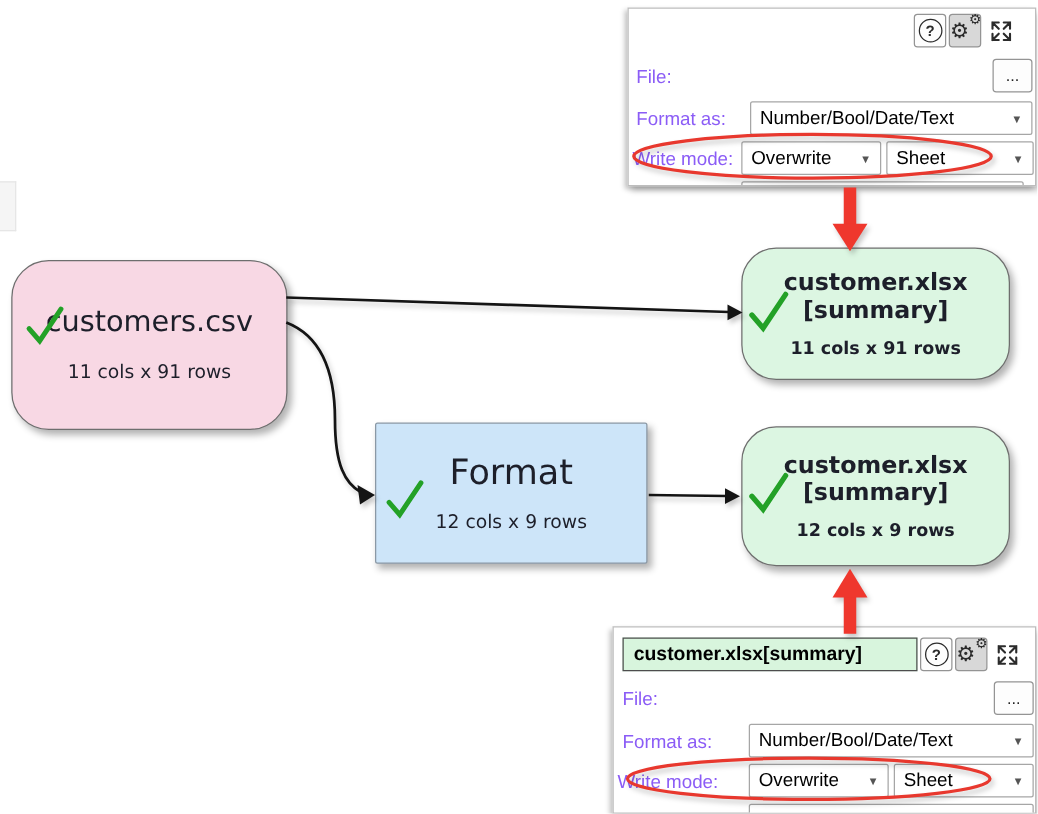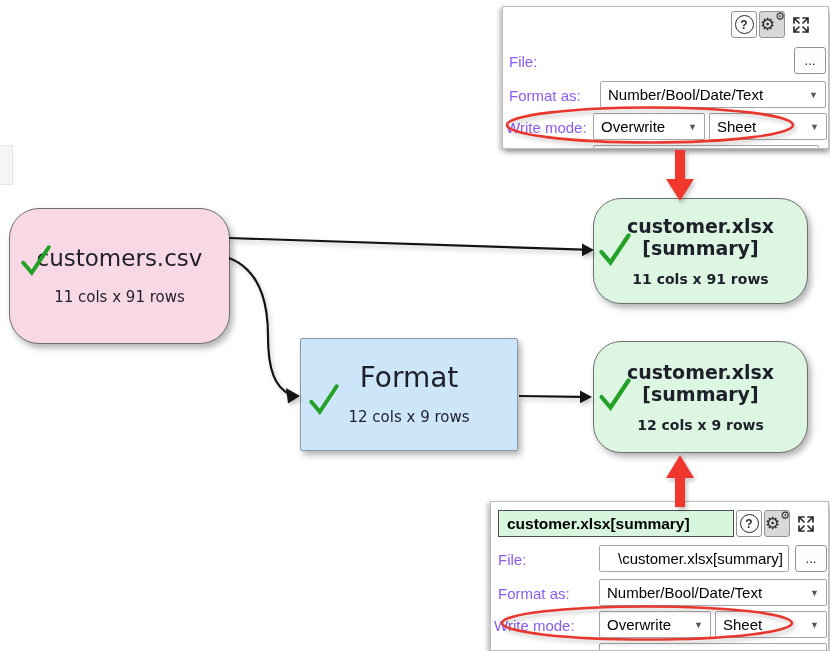--- a/index.html
+++ b/index.html
@@ -190,21 +190,20 @@
     <button class="pbtn noborder" style="left:302px; top:8px;">
       <svg width="20" height="20" viewBox="0 0 20 20" stroke="#2b2b2b" stroke-width="1.7" fill="none" stroke-linecap="round">
         <path d="M8 3 H3 V8 M3 3 L8 8"></path>
           <path d="M12 3 H17 V8 M17 3 L12 8"></path>
         <path d="M3 12 V17 H8 M3 17 L8 12"></path>
           <path d="M17 12 V17 H12 M17 17 L12 12"></path>
       </svg>
     </button>
 
     <span class="plabel" style="left:7px; top:49px;">File:</span>
-    <input class="pinput" style="left: 108px; top: 43px; width: 190px;" readonly="" value="\customer.xlsx[summary]">
     <button class="browse" style="left:304px; top:43px; width:32px;">...</button>
 
     <span class="plabel" style="left:7px; top:83px;">Format as:</span>
     <div class="combo" style="left:108px; top:77px; width:228px;">
       <span>Number/Bool/Date/Text</span>
       <span class="caret">▼</span>
     </div>
 
     <span class="plabel" style="left:3px; top:115px;">Write mode:</span>
     <div class="combo" style="left:108px; top:109px; width:112px;">

